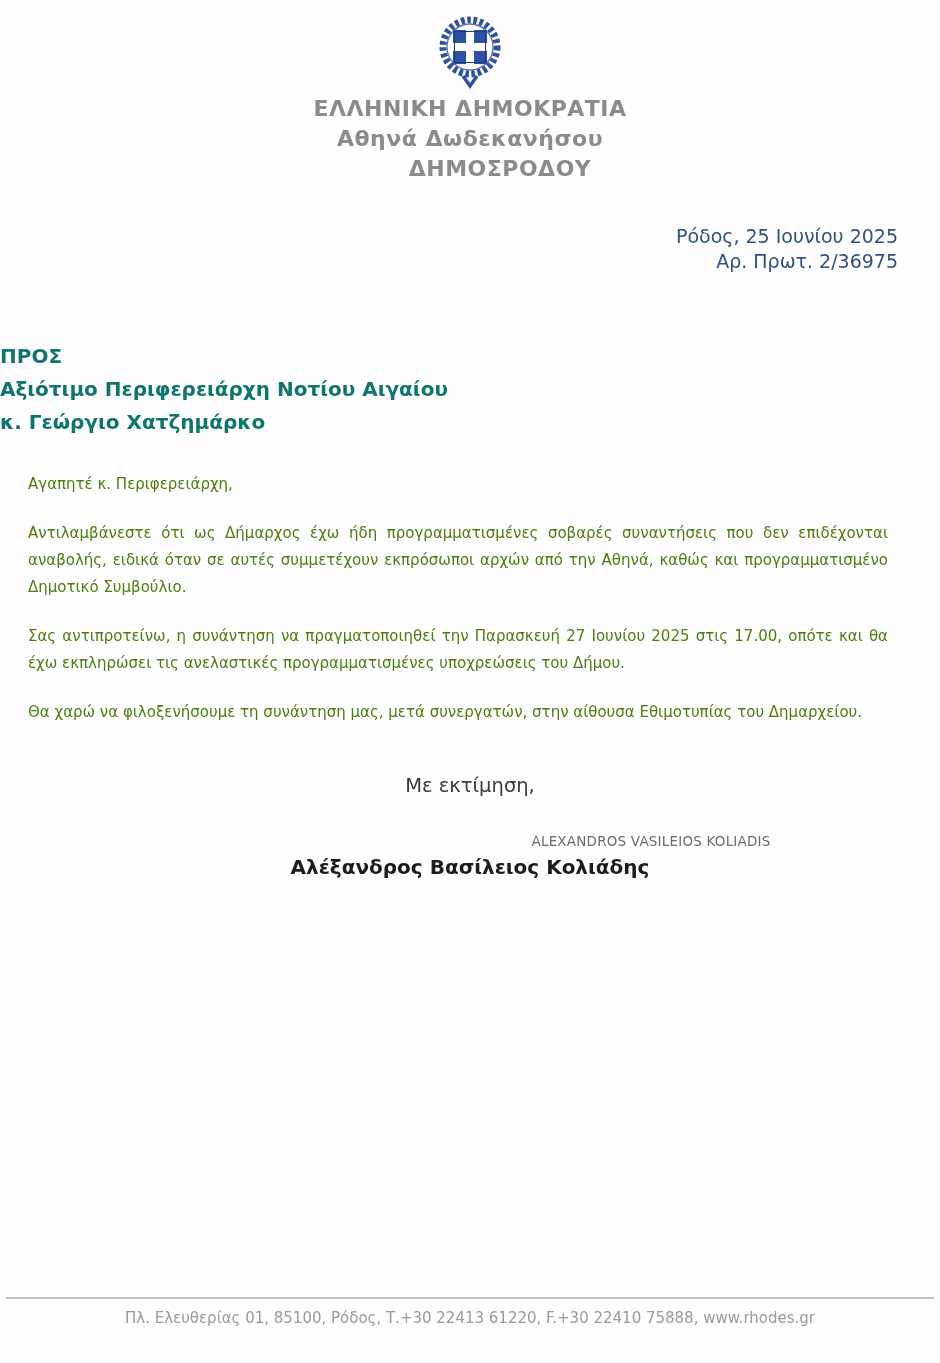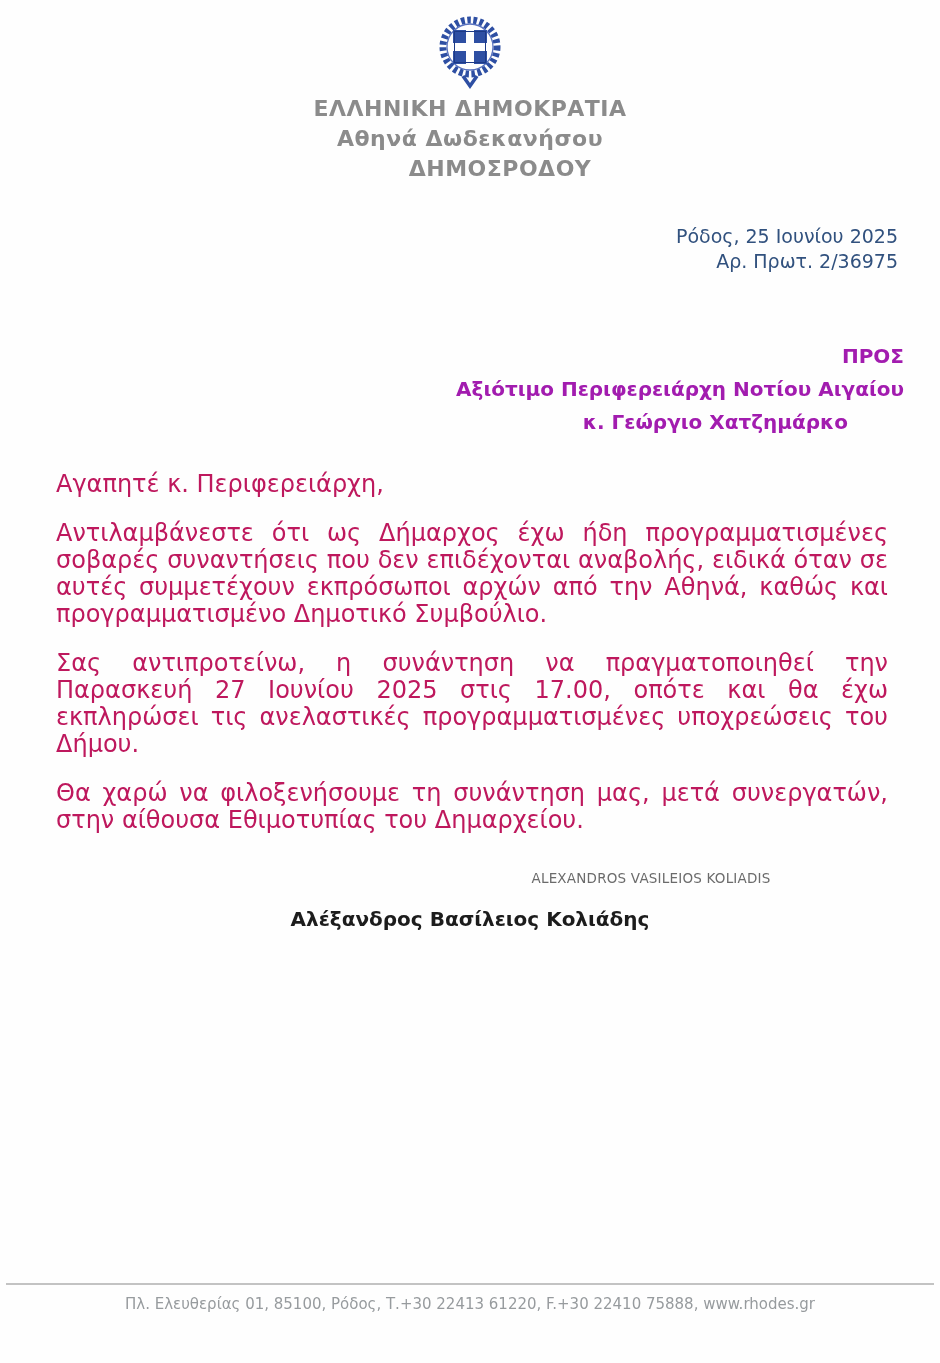--- a/index.html
+++ b/index.html
@@ -44,36 +44,35 @@
     margin-top: 40px;
     text-align: right;
     padding-right: 42px;
     color: #31517e;
     font-size: 19px;
     line-height: 25px;
   }
   
   .recipient-block {
     margin-top: 66px;
-    text-align: right;
     padding-right: 36px;
-    color: #a21caf;
+    color: #0f766e;
     font-weight: bold;
     font-size: 20px;
     line-height: 33px;
   }
   .recipient-name {
     padding-right: 56px;
   }
   
   .body-block {
-    margin: 32px 52px 0 56px;
-    font-size: 24px;
+    margin: 32px 52px 0 28px;
+    font-size: 15px;
     line-height: 27px;
-    color: #be185d;
+    color: #4d7c0f;
   }
   .salutation {
     margin: 0 0 22px 0;
   }
   .body-block p.para {
     margin: 0 0 22px 0;
     text-align: justify;
   }
   
   .valediction {
@@ -91,33 +90,33 @@
     text-align: center;
   }
   .signer-title {
     margin-top: 16px;
     text-align: center;
     font-weight: bold;
     font-size: 20px;
     color: #1c1c1c;
   }
   .signer-name {
-    margin-top: 20px;
+    margin-top: 5px;
     text-align: center;
     font-weight: bold;
     font-size: 20px;
     color: #1c1c1c;
   }
   
   .footer {
     position: absolute;
     left: 0;
     right: 0;
     bottom: 0;
-    height: 80px;
+    height: 66px;
   }
   .footer-rule {
     border: none;
     border-top: 2px solid #c3c3c3;
     margin: 0 6px;
   }
   .footer-text {
     margin-top: 10px;
     text-align: center;
     font-size: 15px;
@@ -160,20 +159,21 @@
     <div class="recipient-name">κ. Γεώργιο Χατζημάρκο</div>
   </div>
 
   <div class="body-block">
     <p class="salutation">Αγαπητέ κ. Περιφερειάρχη,</p>
     <p class="para">Αντιλαμβάνεστε ότι ως Δήμαρχος έχω ήδη προγραμματισμένες σοβαρές συναντήσεις που δεν επιδέχονται αναβολής, ειδικά όταν σε αυτές συμμετέχουν εκπρόσωποι αρχών από την Αθηνά, καθώς και προγραμματισμένο Δημοτικό Συμβούλιο.</p>
     <p class="para">Σας αντιπροτείνω, η συνάντηση να πραγματοποιηθεί την Παρασκευή 27 Ιουνίου 2025 στις 17.00, οπότε και θα έχω εκπληρώσει τις ανελαστικές προγραμματισμένες υποχρεώσεις του Δήμου.</p>
     <p class="para">Θα χαρώ να φιλοξενήσουμε τη συνάντηση μας, μετά συνεργατών, στην αίθουσα Εθιμοτυπίας του Δημαρχείου.</p>
   </div>
 
+  <div class="valediction">Με εκτίμηση,</div>
 
   <div class="digital-signature">
     <div>ALEXANDROS VASILEIOS KOLIADIS</div>
   </div>
 
   <div class="signer-name">Αλέξανδρος Βασίλειος Κολιάδης</div>
 
   <div class="footer">
     <hr class="footer-rule">
     <div class="footer-text">Πλ. Ελευθερίας 01, 85100, Ρόδος, Τ.+30 22413 61220, F.+30 22410 75888, www.rhodes.gr</div>

